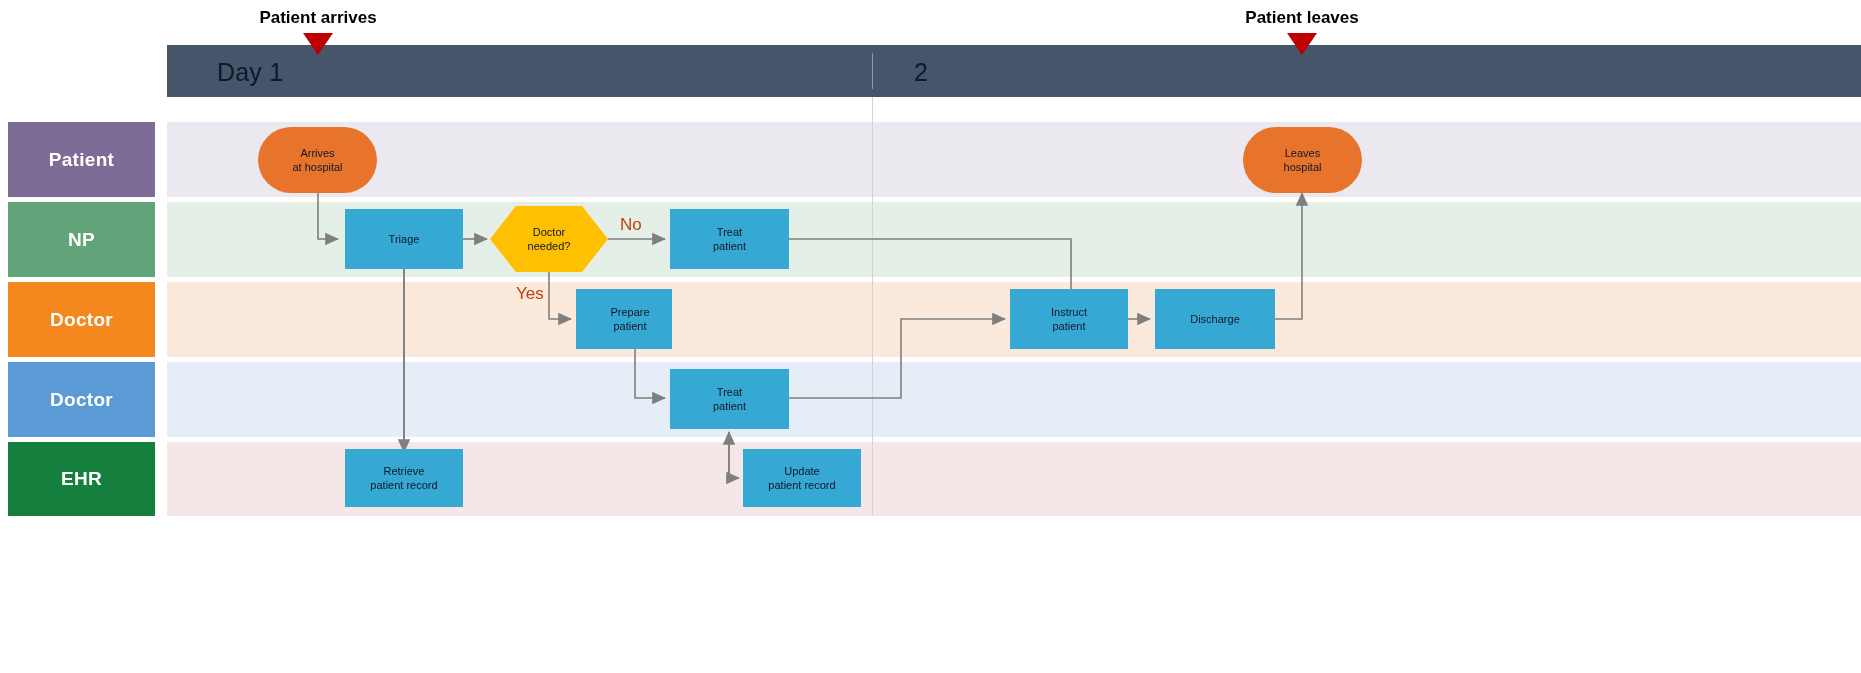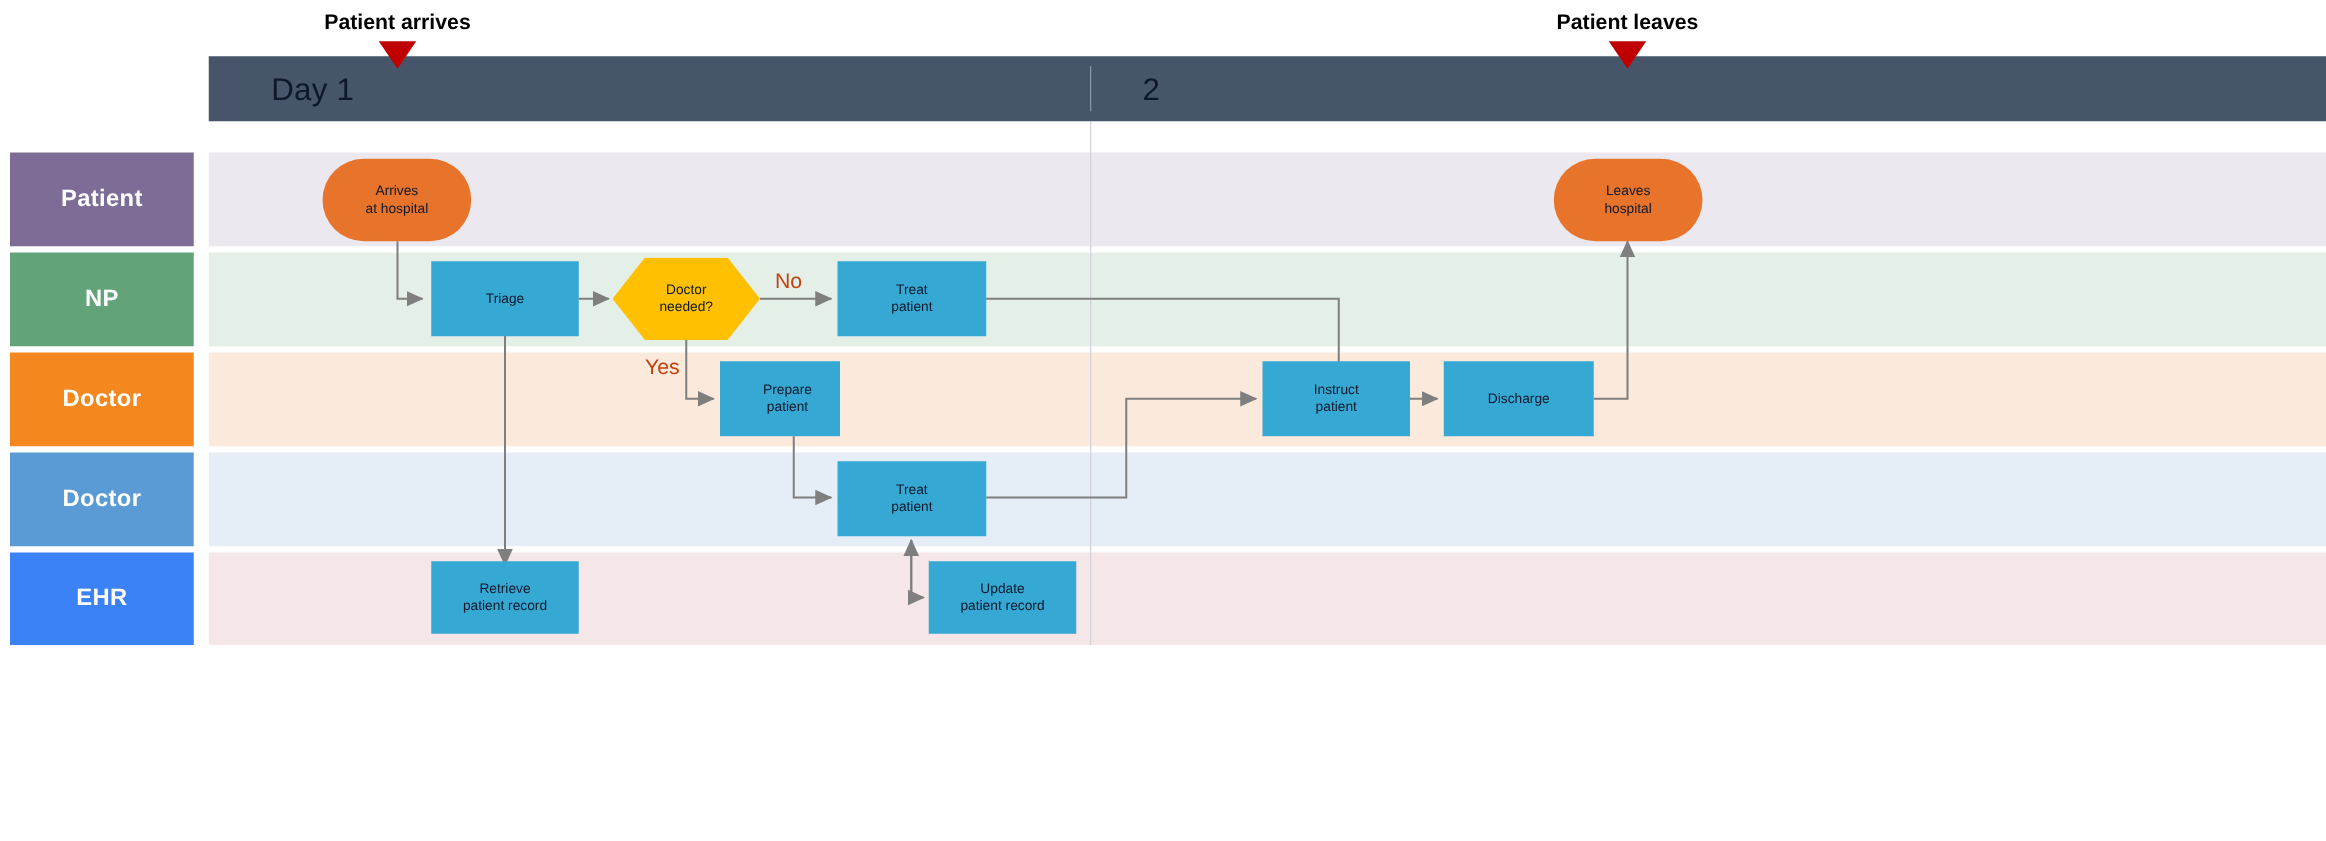--- a/index.html
+++ b/index.html
@@ -132,21 +132,21 @@
   </div>
   <div class="lane-header" style="left:8px;top:202px;width:147px;height:75px;background:#62a379;">
     <span>NP</span>
   </div>
   <div class="lane-header" style="left:8px;top:282px;width:147px;height:75px;background:#f4871e;">
     <span>Doctor</span>
   </div>
   <div class="lane-header" style="left:8px;top:362px;width:147px;height:75px;background:#5b9bd5;">
     <span>Doctor</span>
   </div>
-  <div class="lane-header" style="left:8px;top:442px;width:147px;height:74px;background:#3b82f6;">
+  <div class="lane-header" style="left:8px;top:442px;width:147px;height:74px;background:#15803d;">
     <span>EHR</span>
   </div>
 
   <svg class="links" viewBox="0 0 1861 673" xmlns="http://www.w3.org/2000/svg">
     <defs>
       <marker id="ah" markerWidth="9" markerHeight="9" refX="8" refY="4.5" orient="auto" markerUnits="strokeWidth">
         <path d="M0,0.6 L8.6,4.5 L0,8.4 z" fill="#7f7f7f"></path>
       </marker>
     </defs>
     <g stroke="#7f7f7f" stroke-width="1.6" fill="none">

